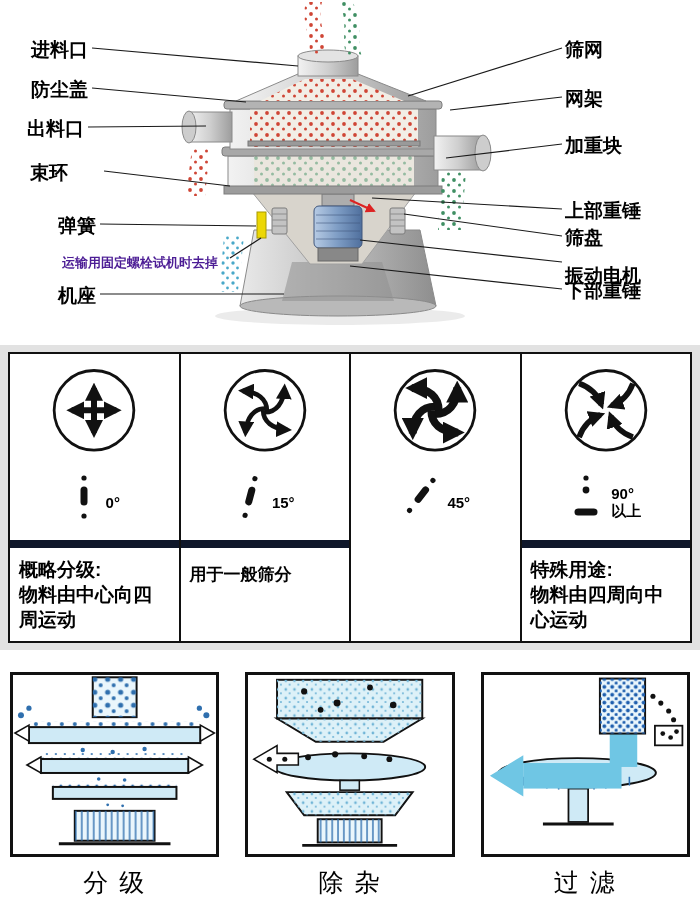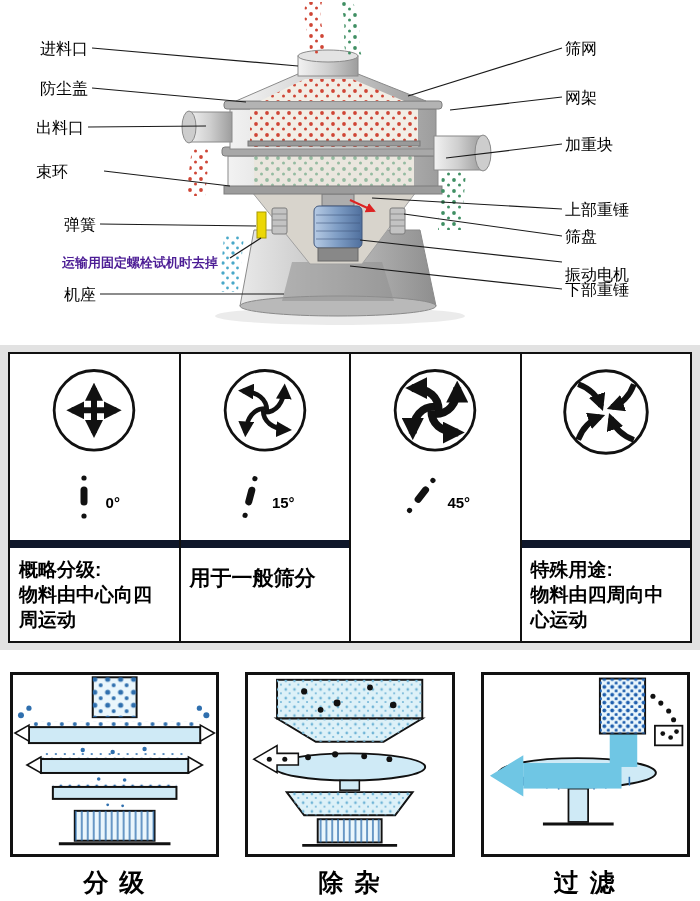--- a/index.html
+++ b/index.html
@@ -2,43 +2,43 @@
 <html><head>
 <meta charset="utf-8">
 <style>
   html,body{margin:0;padding:0;background:#fff;}
   body{width:700px;height:901px;font-family:"Liberation Sans","DejaVu Sans",sans-serif;color:#000;}
   .page{position:relative;width:700px;height:901px;overflow:hidden;background:#fff;}
 
   
   .machine-section{position:absolute;top:0;left:0;width:700px;height:345px;}
   .machine-section svg.art{position:absolute;top:0;left:0;}
-  .lbl{position:absolute;font-size:16px;font-weight:400;white-space:nowrap;line-height:1.1;}
+  .lbl{position:absolute;font-size:19px;font-weight:700;white-space:nowrap;line-height:1.1;}
   .lbl-l{text-align:right;}
   .lbl-note{font-size:13px;font-weight:700;color:#4c1d95;}
 
   
   .motion-section{position:absolute;top:345px;left:0;width:700px;height:305px;background:#e2e2e2;box-sizing:border-box;padding:7px 8px;}
   .mt-table{display:flex;width:100%;height:100%;background:#fff;border:2px solid #111;box-sizing:border-box;}
   .mt-col{flex:1;display:flex;flex-direction:column;border-right:2px solid #111;min-width:0;}
   .mt-col:last-child{border-right:none;}
   .mt-icon-cell{height:176px;display:flex;flex-direction:column;align-items:center;padding-top:10px;}
   .angle-row{display:flex;align-items:center;gap:7px;margin-top:8px;height:78px;}
   .angle-label{font-size:15px;font-weight:700;line-height:1.15;}
   .mt-text-cell{flex:1;border-top:8px solid #0f172a;padding:9px 9px;font-size:19px;line-height:1.32;}
-  .mt-text-cell.big{font-size:21px;padding-top:16px;}
+  .mt-text-cell.big{font-size:17px;padding-top:16px;}
   .mt-heading{font-weight:700;}
   .mt-desc{font-weight:600;}
 
   
   .apps-section{position:absolute;top:650px;left:0;width:700px;height:251px;box-sizing:border-box;padding:22px 10px 0;display:flex;justify-content:center;gap:26px;background:#fff;}
   .app{width:210px;display:flex;flex-direction:column;align-items:center;}
   .app-panel{width:100%;height:185px;border:3px solid #111;box-sizing:border-box;background:#fff;}
   .app-panel svg{display:block;width:100%;height:100%;}
-  .app-label{margin-top:9px;font-size:25px;font-weight:700;letter-spacing:2px;}
+  .app-label{margin-top:9px;font-size:25px;font-weight:400;letter-spacing:2px;}
 </style>
 </head>
 <body>
 
 <div class="page">
 
   <section class="machine-section">
     <svg class="art" width="700" height="345" viewBox="0 0 700 345">
       <defs>
         <linearGradient id="mH" x1="0" y1="0" x2="1" y2="0">
@@ -304,20 +304,33 @@
                 </marker>
               </defs>
             <circle r="43" fill="none" stroke="#111" stroke-width="3"></circle>
             <g stroke="#111" stroke-width="6" fill="none">
               <path d="M-29,-29 C-18,-25 -9,-17 -5,-6" marker-end="url(#ar4)"></path>
               <path transform="rotate(90)" d="M-29,-29 C-18,-25 -9,-17 -5,-6" marker-end="url(#ar4)"></path>
               <path transform="rotate(180)" d="M-29,-29 C-18,-25 -9,-17 -5,-6" marker-end="url(#ar4)"></path>
               <path transform="rotate(270)" d="M-29,-29 C-18,-25 -9,-17 -5,-6" marker-end="url(#ar4)"></path>
             </g>
           </svg>
+          <div class="angle-row">
+            <svg width="34" height="60" viewBox="0 0 34 60">
+              <g fill="#111" stroke="#111">
+                <circle cx="16" cy="6" r="2.6" stroke="none"></circle>
+                <circle cx="16" cy="18" r="3.4" stroke="none"></circle>
+                <line x1="8" y1="40" x2="24" y2="40" stroke-width="7" stroke-linecap="round"></line>
+              </g>
+            </svg>
+            <div class="angle-label">
+              <div>90°</div>
+              <div>以上</div>
+            </div>
+          </div>
         </div>
         <div class="mt-text-cell">
           <span class="mt-heading">特殊用途:</span>
           <div class="mt-desc">物料由四周向中心运动</div>
         </div>
       </div>
 
     </div>
   </section>
 

